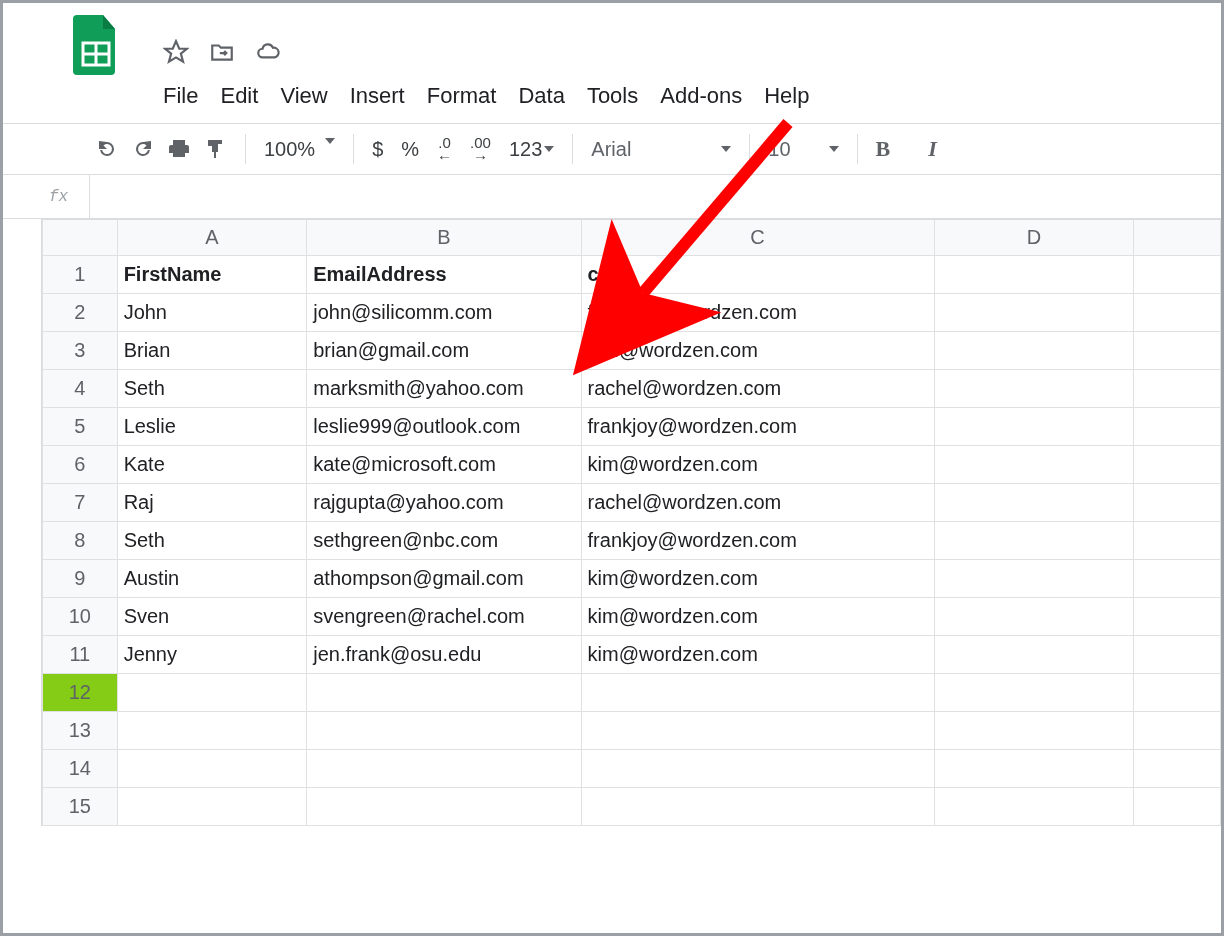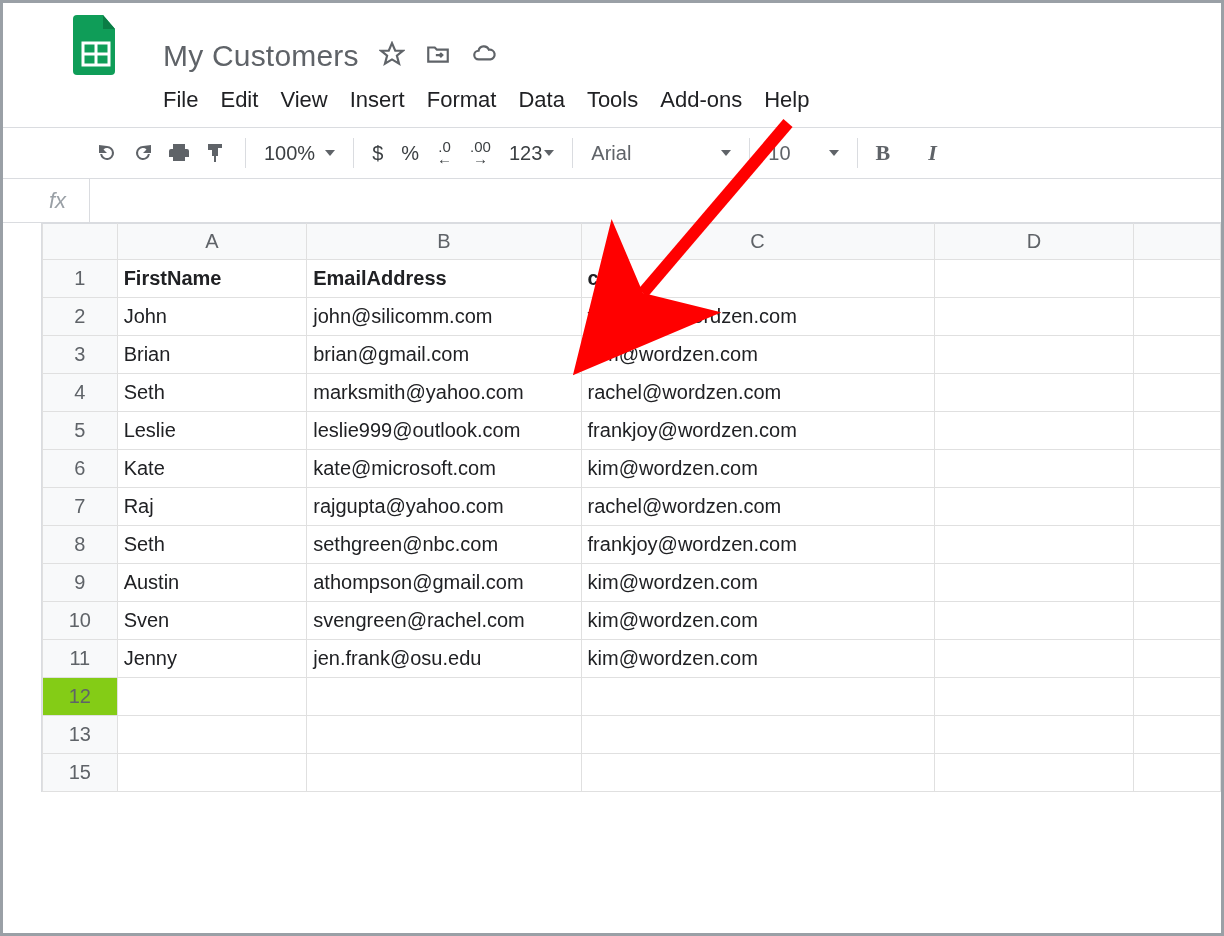--- a/index.html
+++ b/index.html
@@ -85,21 +85,21 @@
     font-size: 20px;
   }
   .toolbar .sep {
     width: 1px;
     height: 30px;
     background: #dadce0;
     margin: 0 6px;
   }
   .tb-btn { display: inline-flex; align-items: center; justify-content: center; }
   .tb-btn svg { width: 24px; height: 24px; fill: #5f6368; }
-  .zoom { display: flex; align-items: center; gap: 10px; color:#3c4043; font-size:20px; }
+  .zoom { display: flex; gap: 10px; color:#3c4043; font-size:20px; }
   .dd-caret { width:0;height:0;border-left:5px solid transparent;border-right:5px solid transparent;border-top:6px solid #5f6368; display:inline-block; }
   .numfmt { display:flex; align-items:center; gap:18px; color:#3c4043; }
   .small-stack { display:flex; flex-direction:column; align-items:center; line-height:12px; font-size:15px;}
   .font-sel { display:flex; align-items:center; gap:90px; }
   .fontsize-sel { display:flex; align-items:center; gap:38px; }
   .bold { font-weight:700; font-size:22px; font-family: "Times New Roman", serif; }
   .italic { font-style:italic; font-size:22px; font-weight:700; font-family: "Times New Roman", serif;}
 
   .hr2 {
     border: none;
@@ -111,22 +111,22 @@
   .fxbar {
     display:flex;
     align-items:center;
     height: 44px;
     padding-left: 46px;
     border-bottom: 1px solid #dadce0;
   }
   .fx-label {
     font-style: italic;
     color:#9aa0a6;
-    font-family: Liberation Sans, sans-serif;
-    font-size: 22px;
+    font-family: Liberation Mono, monospace;
+    font-size: 16px;
     width: 40px;
   }
   .fx-sep { width:1px; height:100%; background:#dadce0; }
   .fx-input {
     flex:1; border:none; outline:none; font-size:18px; padding-left:12px;
   }
 
   
   .sheet {
     margin-left: 38px;
@@ -198,21 +198,20 @@
         <path d="M30 0 l12 14 h-12 z" fill="#0a7d45"></path>
         <rect x="10" y="28" width="26" height="22" fill="none" stroke="#fff" stroke-width="3"></rect>
         <line x1="10" y1="39" x2="36" y2="39" stroke="#fff" stroke-width="3"></line>
         <line x1="23" y1="28" x2="23" y2="50" stroke="#fff" stroke-width="3"></line>
       </svg>
     </div>
 
     <div class="titlebar">
       <div class="title-area">
         <div class="title-row">
-          <span class="doc-title">My Customers</span>
           <div class="title-icons">
             <span>
               <svg viewBox="0 0 24 24" fill="none" stroke="#5f6368" stroke-width="2">
                   <polygon points="12,2 15,9 22,9 16.5,13.5 18.5,21 12,17 5.5,21 7.5,13.5 2,9 9,9"></polygon>
                 </svg>
             </span>
             <span>
               <svg viewBox="0 0 24 24" fill="none" stroke="#5f6368" stroke-width="2">
                   <path d="M3 6 h6 l2 2 h10 v11 H3 z"></path>
                   <path d="M10 13 h6 M14 11 l2 2 -2 2"></path>
@@ -427,20 +426,28 @@
             </tr>
             <tr>
               <th class="rowhdr">13</th>
               <td class="cell"></td>
               <td class="cell"></td>
               <td class="cell"></td>
               <td class="cell"></td>
               <td class="cell"></td>
             </tr>
             <tr>
+              <th class="rowhdr">14</th>
+              <td class="cell"></td>
+              <td class="cell"></td>
+              <td class="cell"></td>
+              <td class="cell"></td>
+              <td class="cell"></td>
+            </tr>
+            <tr>
               <th class="rowhdr">15</th>
               <td class="cell"></td>
               <td class="cell"></td>
               <td class="cell"></td>
               <td class="cell"></td>
               <td class="cell"></td>
             </tr>
           </tbody>
       </table>
     </div>

